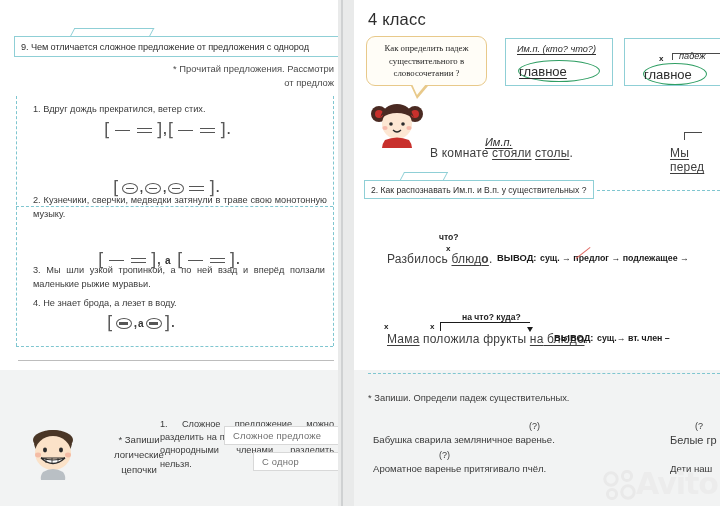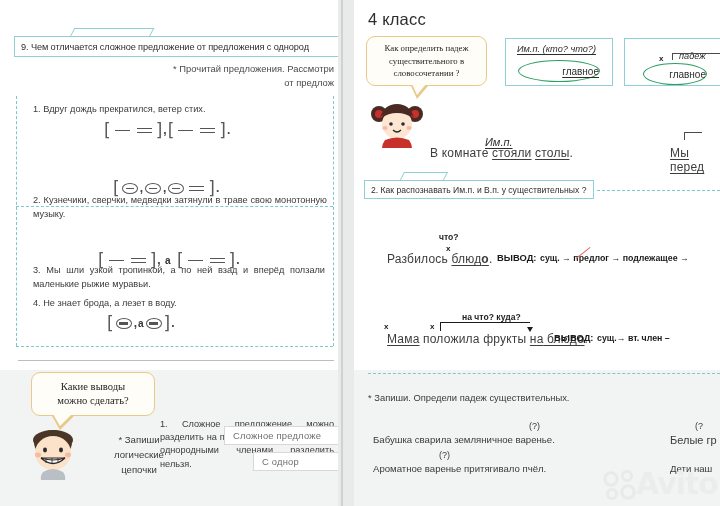--- a/index.html
+++ b/index.html
@@ -139,22 +139,22 @@
   }
   .teal-box {
     position: absolute;
     border: 1.3px solid #8fcfd6;
     background: #ffffff;
   }
   .ellipse {
     position: absolute;
     border: 1.4px solid #2f9e63;
     border-radius: 50%;
-    display:flex; align-items:center; justify-content:flex-end;
-    font-size: 10px; color:#2d2d2d;
+    display:flex; align-items:center; justify-content:flex-start;
+    font-size: 13px; color:#2d2d2d;
   }
   .u { text-decoration: underline; text-underline-offset: 2px; }
   .ital { font-style: italic; font-size: 9.2px; color:#2d2d2d; }
   .qlabel { font-size: 8.6px; font-weight: 700; color:#1f1f1f; }
   .vyvod  { font-size: 9.4px; font-weight: 700; color:#1b1b1b; }
   .vtail  { font-size: 8.8px; font-weight: 700; color:#1b1b1b; }
   .sentg  { font-size: 12px; color:#3d3d3d; letter-spacing: .2px; padding-left: 19px; }
   .xmark  { font-size: 8px; font-weight: 700; color:#1b1b1b; }
   .strike-red {
     position:absolute; height:0; border-top: 1.2px solid #e06a64;
@@ -245,32 +245,20 @@
         <span class="circ fill"></span>
         <span class="cm">,</span>
         <span style="font-size:10px;font-weight:700;color:#333;">а</span>
         <span class="circ fill"></span>
         <span class="brk">]</span>
         <span class="cm">.</span>
     </div>
 
     <div class="grey-sep" style="left:18px; top:360px; width:316px;"></div>
 
-    <div class="bubble" style="left:31px; top:372px; width:124px; height:44px; font-size:10.6px; line-height:14px;">
-      <div>
-        <div>Какие выводы</div>
-        <div>можно сделать?</div>
-      </div>
-      <div class="tail" style="left:20px; top:43px;
-           border-left:8px solid transparent; border-right:14px solid transparent;
-           border-top:14px solid #e8c98a;"></div>
-      <div class="tail" style="left:21px; top:41px;
-           border-left:7px solid transparent; border-right:12px solid transparent;
-           border-top:12px solid #fffdf7;"></div>
-    </div>
 
     <div class="face" style="left:26px; top:428px; width:54px; height:52px;">
       <svg width="54" height="52" viewBox="0 0 54 52">
         <ellipse cx="27" cy="12" rx="20" ry="10" fill="#4a3626"></ellipse>
         <path d="M8 16 q5 -8 19 -8 q14 0 19 8 q-3 14 -19 14 q-16 0 -19 -14z" fill="#4a3626"></path>
         <ellipse cx="27" cy="25" rx="18" ry="17" fill="#fbe2c8"></ellipse>
         <path d="M9 16 q7 -9 18 -9 q11 0 18 9 q-4 -14 -18 -14 q-14 0 -18 14z" fill="#4a3626"></path>
         <ellipse cx="19" cy="22" rx="2" ry="2.4" fill="#2b2b2b"></ellipse>
         <ellipse cx="35" cy="22" rx="2" ry="2.4" fill="#2b2b2b"></ellipse>
         <ellipse cx="12" cy="27" rx="3" ry="2.4" fill="#f3b39c" opacity=".8"></ellipse>

